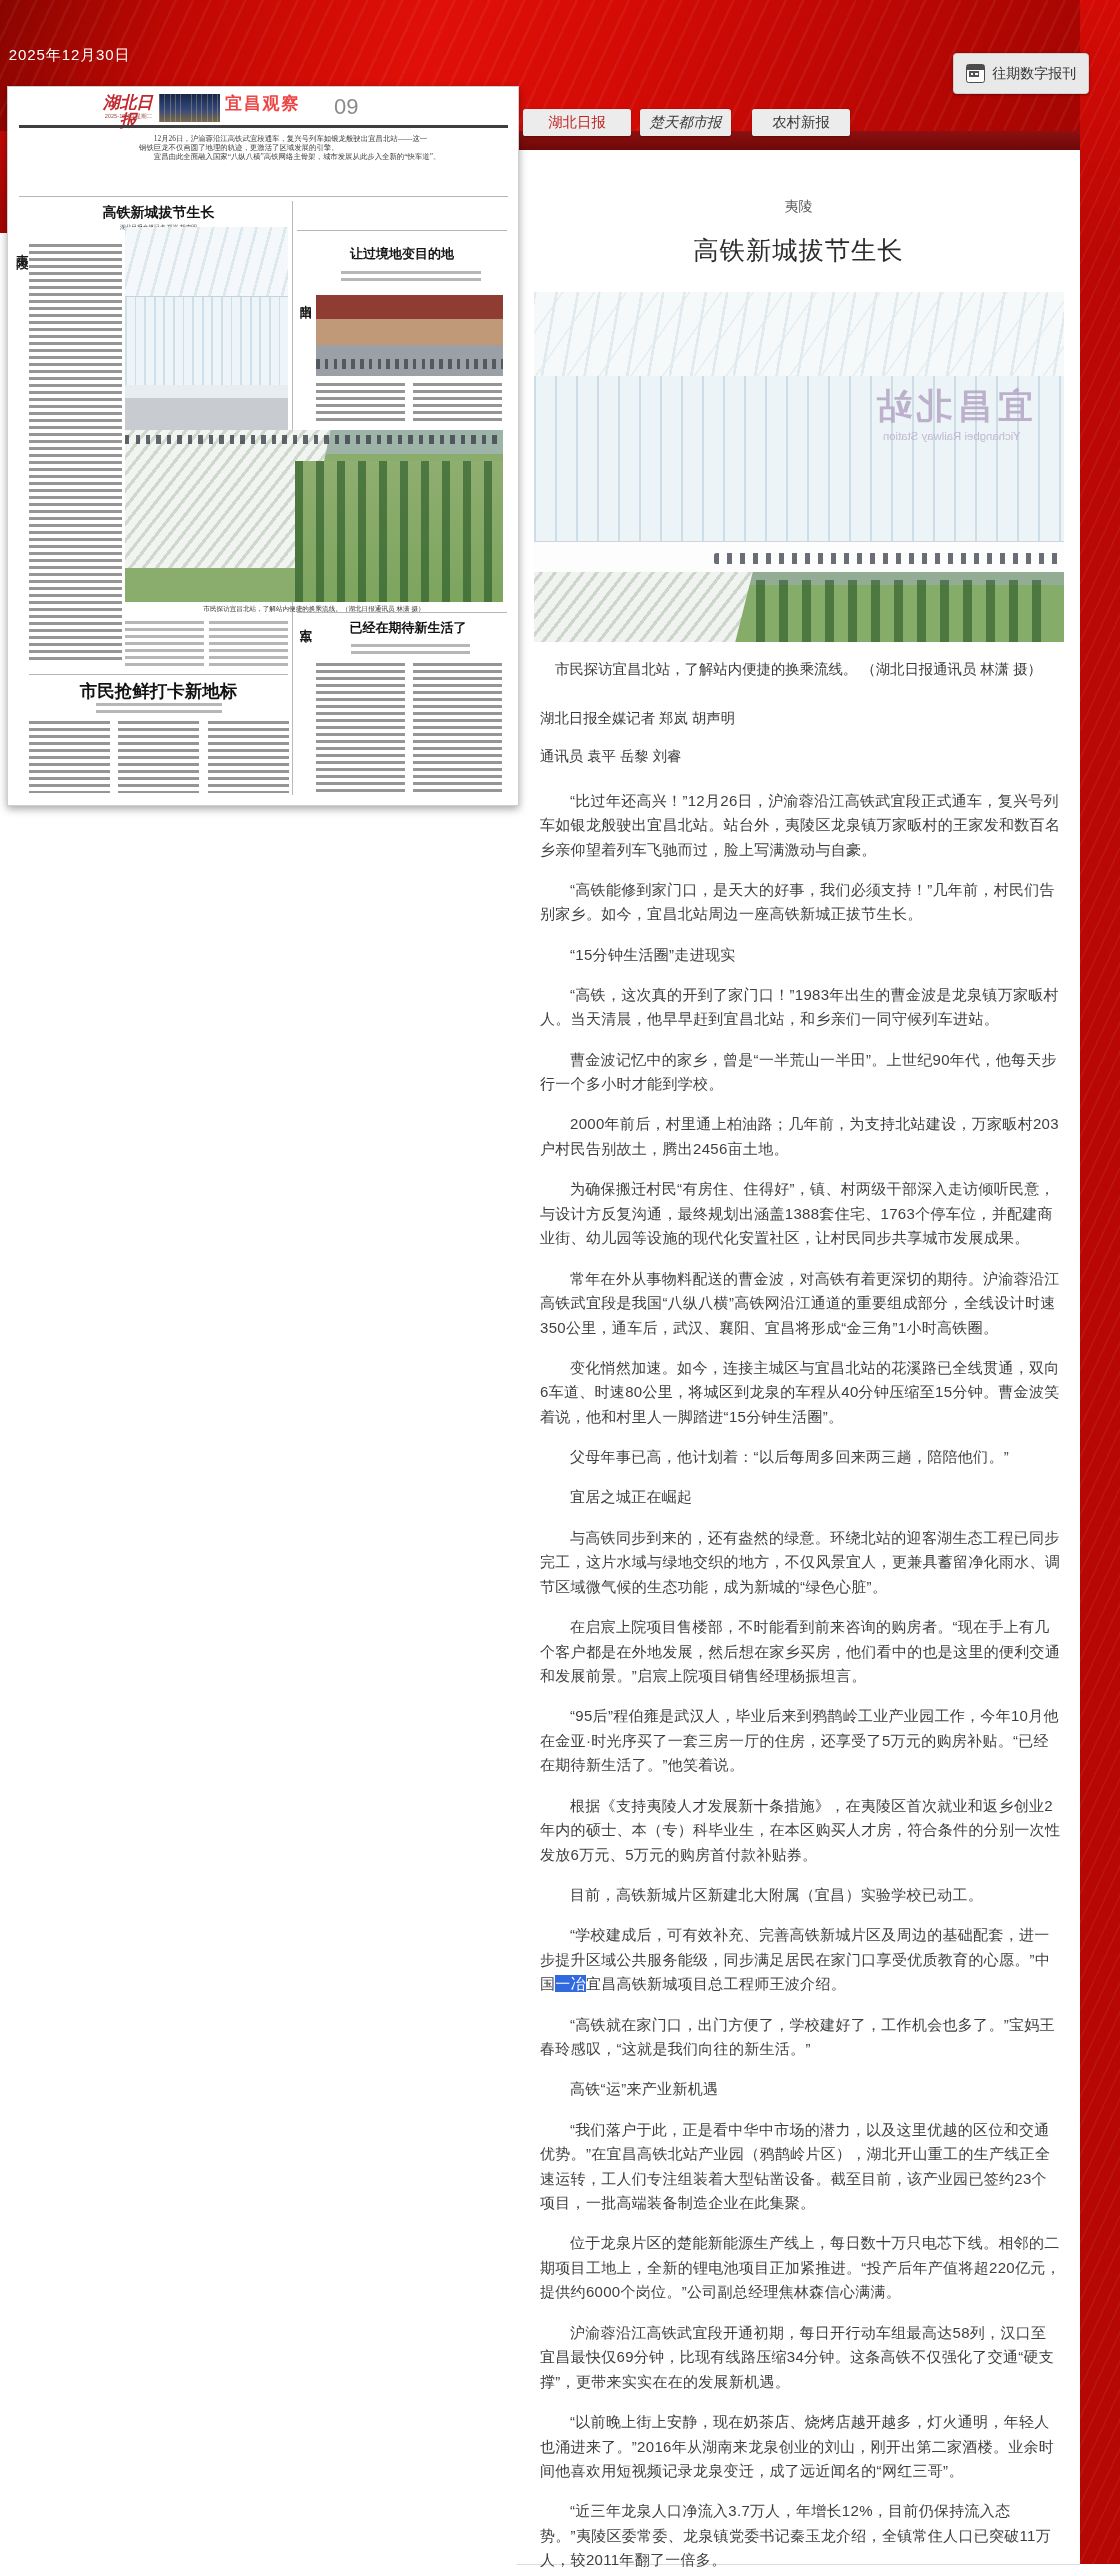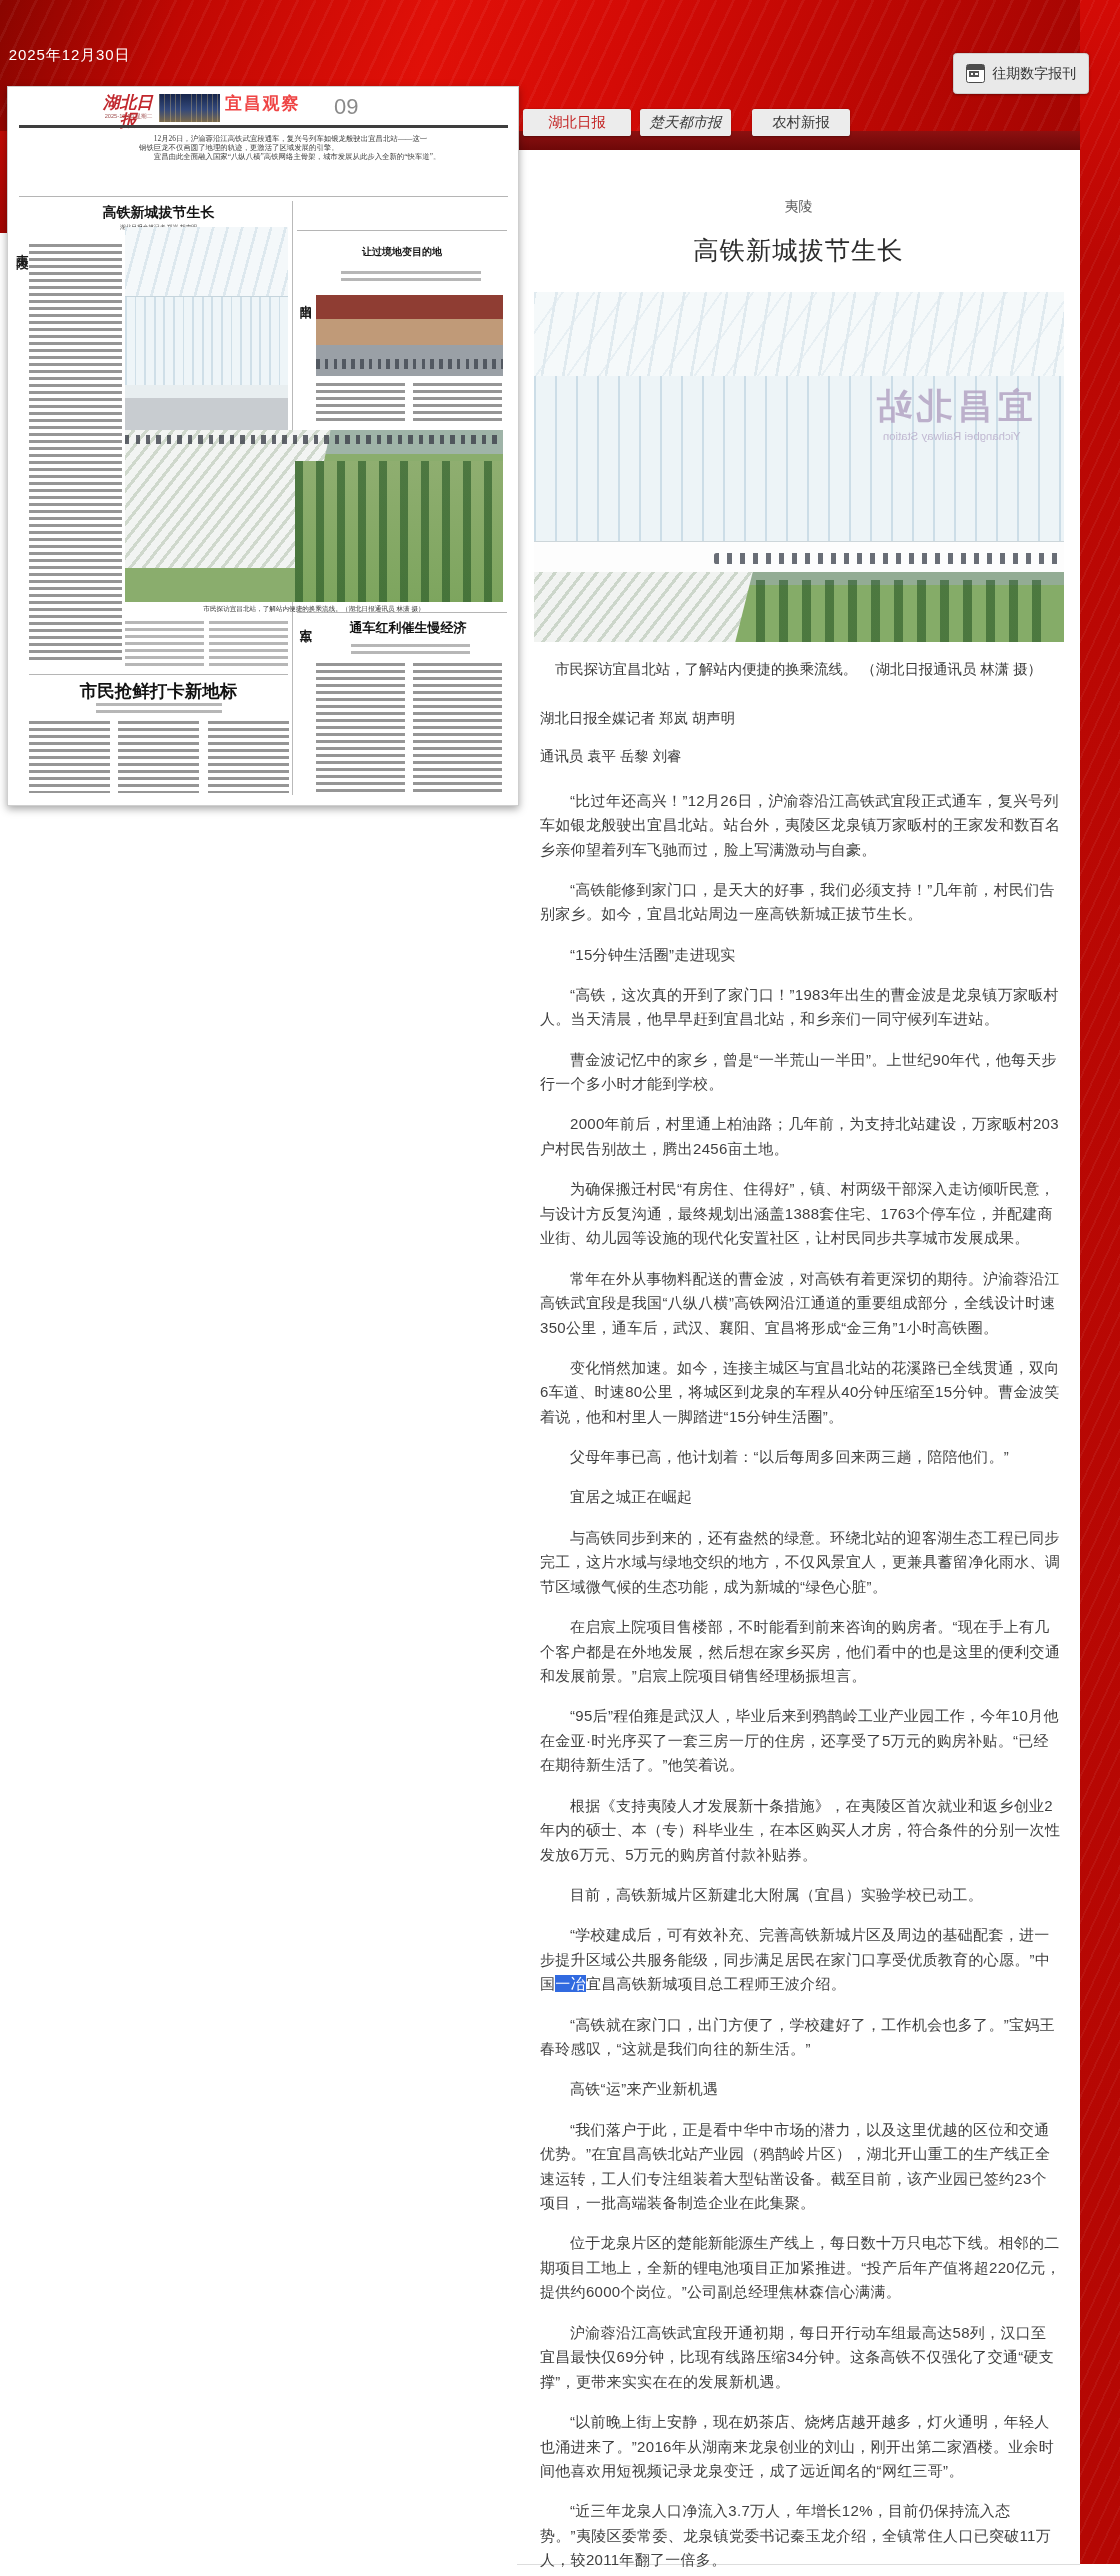--- a/index.html
+++ b/index.html
@@ -63,21 +63,21 @@
   .tx{position:absolute;background:repeating-linear-gradient(180deg,#7b7b7b 0 3.1px,transparent 3.1px 7px);opacity:.8;}
   .tx.lite{opacity:.55;}
   .np-stationphoto{position:absolute;left:117px;top:140px;width:163px;height:203px;overflow:hidden;
     background:repeating-linear-gradient(90deg,#cfdfe8 0 1.8px,#eef5f8 1.8px 9.6px);}
   .np-stationphoto:before{content:"";position:absolute;left:0;top:0;width:100%;height:34%;
     background:#f4f8fa;border-bottom:0.9px solid #c5d4dc;
     background-image:repeating-linear-gradient(105deg,#dde8ee 0 2.6px,transparent 2.6px 14px);}
   .np-stationphoto:after{content:"";position:absolute;left:0;bottom:0;width:100%;height:22%;
     background:linear-gradient(180deg,#e8eef0 0 30%,#c8ccd0 30% 100%);
     background-blend-mode:normal;}
-  .np-btitle{left:296px;top:158px;width:196px;text-align:center;font-weight:700;font-size:10px;color:#151515;}
+  .np-btitle{left:296px;top:158px;width:196px;text-align:center;font-weight:700;font-size:13px;color:#151515;}
   .np-bphoto{position:absolute;left:308px;top:208px;width:187px;height:81px;
     background:linear-gradient(180deg,#8f3d33 0 30%,#c09a78 30% 62%,#9aa0a6 62% 100%);}
   .np-bphoto:after{content:"";position:absolute;left:0;bottom:7px;width:100%;height:10.5px;
     background:repeating-linear-gradient(90deg,#343a44 0 3.5px,transparent 3.5px 8.8px);opacity:.7;}
   .np-modelphoto{position:absolute;left:117px;top:343px;width:378px;height:172px;overflow:hidden;
     background:linear-gradient(180deg,#9fb4a8 0 14%,#8aad6d 14% 100%);}
   .np-modelphoto:before{content:"";position:absolute;left:-17.5px;top:0;width:55%;height:80%;
     background:repeating-linear-gradient(120deg,#f2f4f2 0 7.9px,#cfd8cc 7.9px 11.4px);transform:skewX(-12deg);}
   .np-modelphoto:after{content:"";position:absolute;right:0;top:18%;width:55%;height:82%;
     background:repeating-linear-gradient(90deg,rgba(34,84,34,.6) 0 7.9px,transparent 7.9px 21px),
@@ -190,21 +190,21 @@
 
     <div class="np-rule" style="left:21px;top:587px;width:259px;height:0.9px;"></div>
     <div class="np np-ctitle">市民抢鲜打卡新地标</div>
     <div class="tx lite" style="left:88px;top:616px;width:126px;height:12.3px;"></div>
     <div class="tx" style="left:21px;top:634px;width:81px;height:72px;"></div>
     <div class="tx" style="left:110px;top:634px;width:81px;height:72px;"></div>
     <div class="tx" style="left:200px;top:634px;width:81px;height:72px;"></div>
 
     <div class="np-rule" style="left:289px;top:525px;width:210px;height:0.9px;"></div>
     <div class="np-region" style="left:289px;top:532px;">点军</div>
-    <div class="np np-dtitle">通车红利催生慢经济</div>
+    <div class="np np-dtitle">已经在期待新生活了</div>
     <div class="tx lite" style="left:343px;top:557px;width:119px;height:12.3px;"></div>
     <div class="tx" style="left:308px;top:576px;width:89px;height:130px;"></div>
     <div class="tx" style="left:405px;top:576px;width:89px;height:130px;"></div>
   </div>
 
   <div class="panel">
     <div class="kicker">夷陵</div>
     <h1 class="a-title">高铁新城拔节生长</h1>
 
     <div class="photo">

